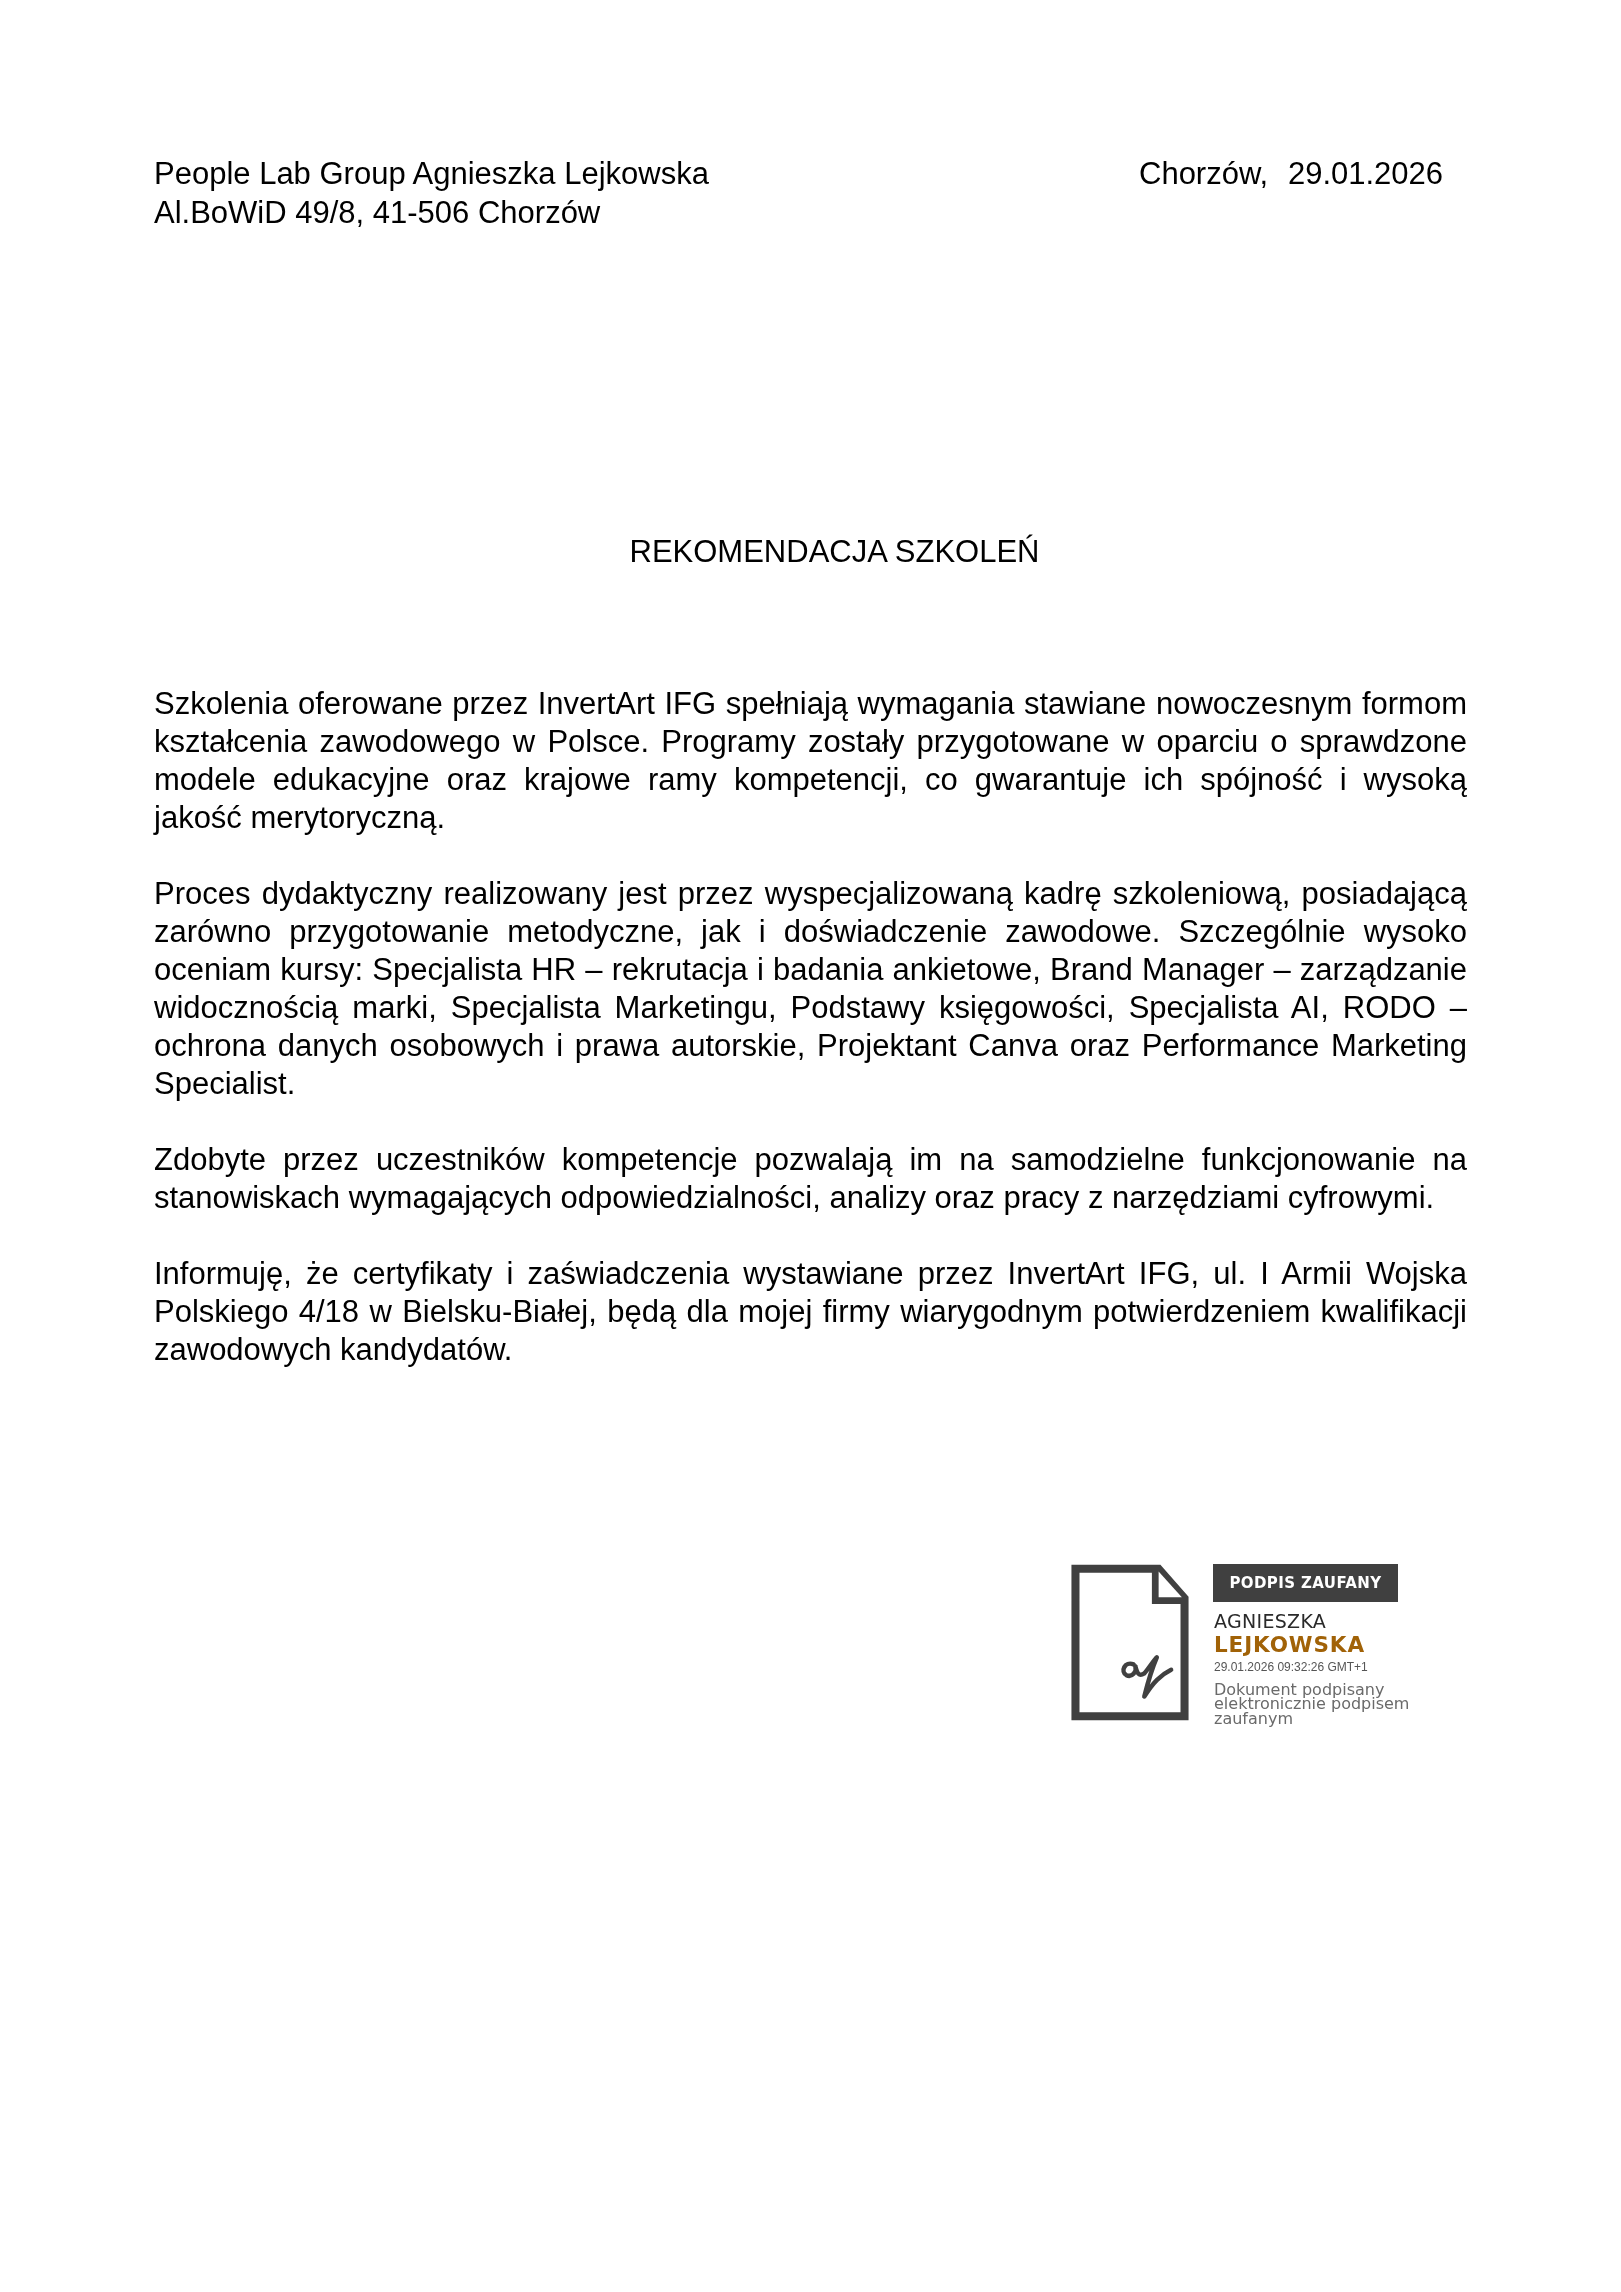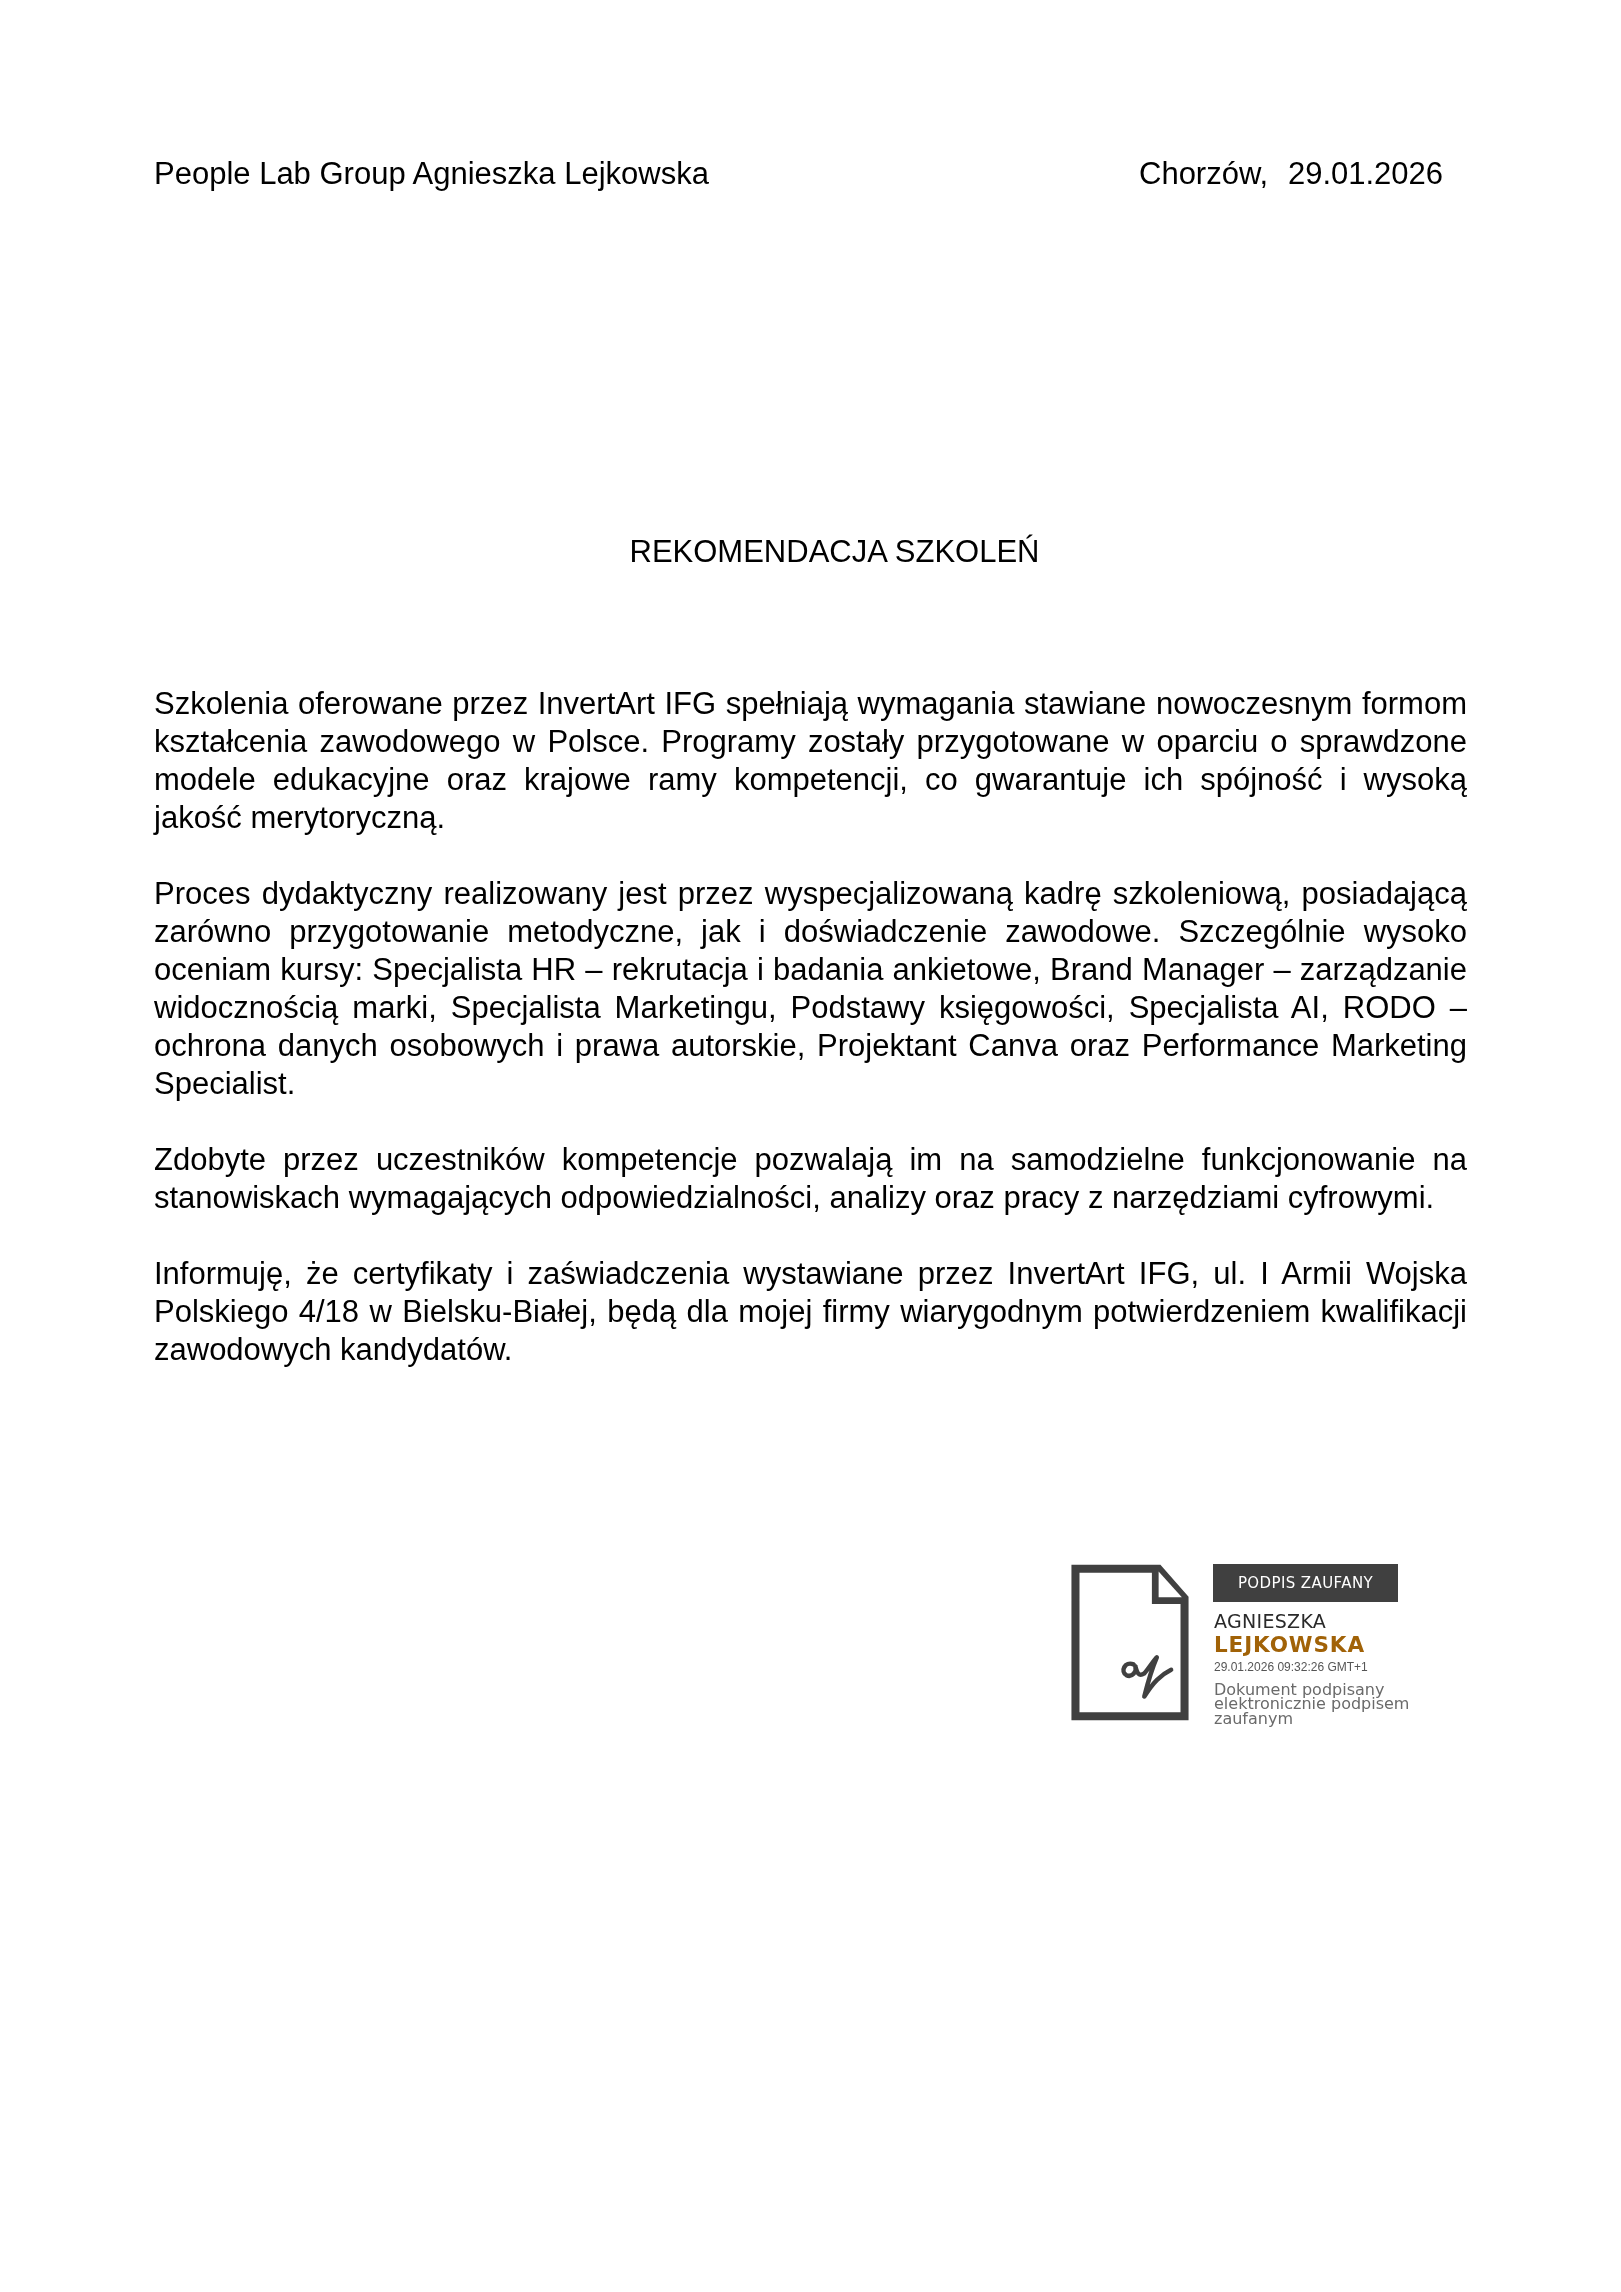--- a/index.html
+++ b/index.html
@@ -77,21 +77,21 @@
   }
   .sig-badge {
     position: absolute;
     left: 142px;
     top: 0;
     width: 185px;
     height: 38px;
     background: #404040;
     color: #ffffff;
     font-family: "DejaVu Sans", sans-serif;
-    font-weight: normal;
+    font-weight: bold;
     font-size: 15px;
     line-height: 38px;
     text-align: center;
     letter-spacing: 0.4px;
   }
   .sig-first {
     position: absolute;
     left: 143px;
     top: 47px;
     font-family: "DejaVu Sans", sans-serif;
@@ -131,20 +131,21 @@
     width: 269px;
   }
 </style>
 </head>
 <body>
 
 <div class="page">
 
   <div class="sender">
     <div>People Lab Group Agnieszka Lejkowska</div>
+    <div>Al.BoWiD 49/8, 41-506 Chorzów</div>
   </div>
 
   <div class="place-date">
     <span>Chorzów,</span><span class="gap"></span><span>29.01.2026</span>
   </div>
 
   <div class="title">REKOMENDACJA SZKOLEŃ</div>
 
   <div class="body-text">
     <p>Szkolenia oferowane przez InvertArt IFG spełniają wymagania stawiane nowoczesnym formom kształcenia zawodowego w Polsce. Programy zostały przygotowane w oparciu o sprawdzone modele edukacyjne oraz krajowe ramy kompetencji, co gwarantuje ich spójność i wysoką jakość merytoryczną.</p>

